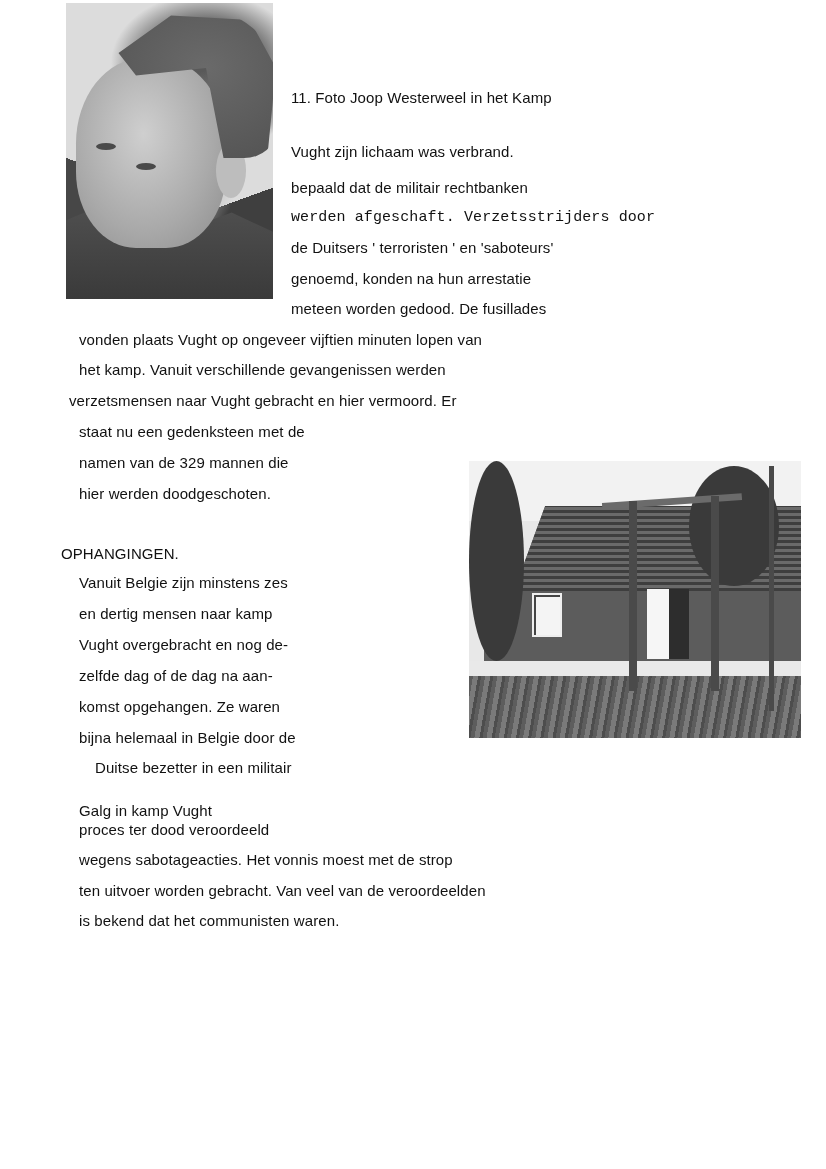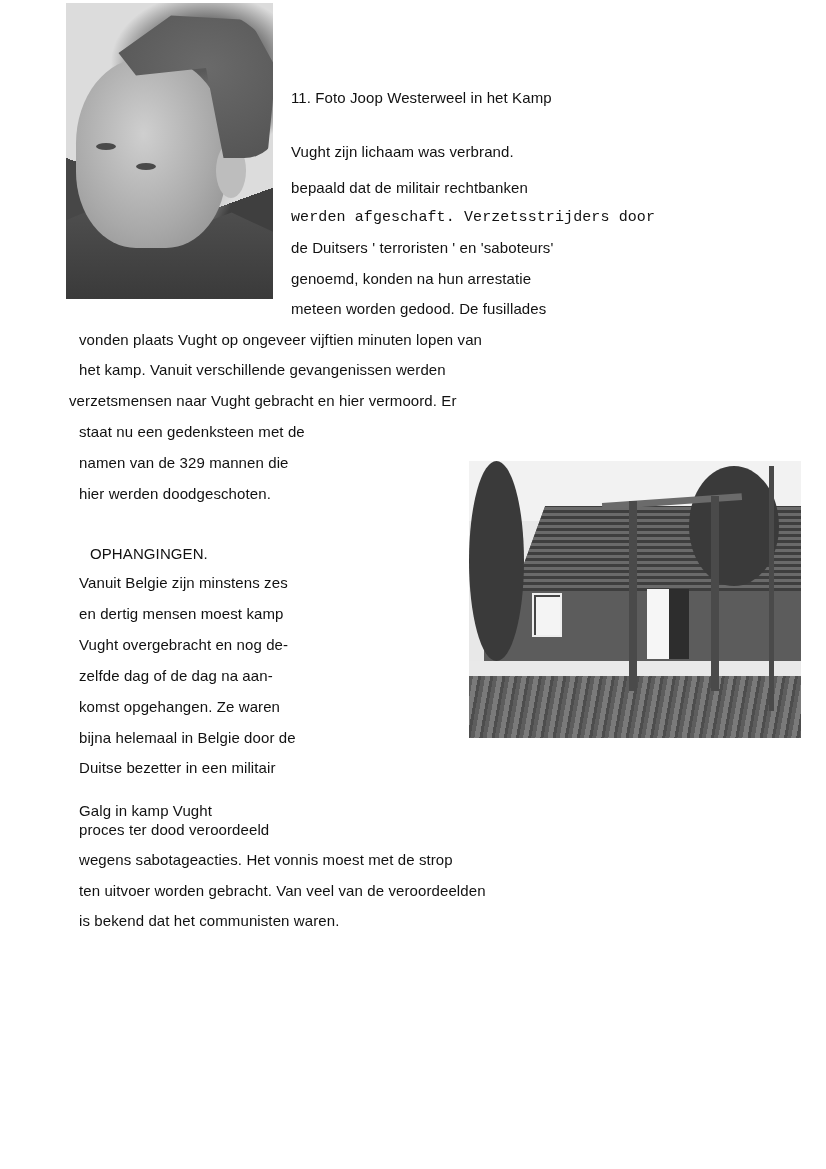--- a/index.html
+++ b/index.html
@@ -60,29 +60,29 @@
 <div class="line" style="left:291px;top:233px;">de Duitsers ' terroristen ' en 'saboteurs'</div>
 <div class="line" style="left:291px;top:264px;text-align:right;">genoemd, konden na hun arrestatie</div>
 <div class="line" style="left:291px;top:294px;">meteen worden gedood. De fusillades</div>
 <div class="line" style="left:79px;top:325px;">vonden plaats Vught op ongeveer vijftien minuten lopen van</div>
 <div class="line" style="left:79px;top:355px;">het kamp. Vanuit verschillende gevangenissen werden</div>
 <div class="line" style="left:69px;top:386px;">verzetsmensen naar Vught gebracht en hier vermoord. Er</div>
 <div class="line" style="left:79px;top:417px;">staat nu een gedenksteen met de</div>
 <div class="line" style="left:79px;top:448px;">namen van de 329 mannen die</div>
 <div class="line" style="left:79px;top:479px;">hier werden doodgeschoten.</div>
 
-<div class="line" style="left:90px;top:539px;">OPHANGINGEN.</div>
+<div class="line" style="left:61px;top:539px;">OPHANGINGEN.</div>
 
 <div class="line" style="left:79px;top:568px;">Vanuit Belgie zijn minstens zes</div>
-<div class="line" style="left:79px;top:599px;">en dertig mensen moest kamp</div>
+<div class="line" style="left:79px;top:599px;">en dertig mensen naar kamp</div>
 <div class="line" style="left:79px;top:630px;">Vught overgebracht en nog de-</div>
 <div class="line" style="left:79px;top:661px;">zelfde dag of de dag na aan-</div>
 <div class="line" style="left:79px;top:692px;">komst opgehangen. Ze waren</div>
 <div class="line" style="left:79px;top:723px;">bijna helemaal in Belgie door de</div>
-<div class="line" style="left:79px;top:753px;">Duitse bezetter in een militair</div>
+<div class="line" style="left:95px;top:753px;">Duitse bezetter in een militair</div>
 <div class="line" style="left:79px;top:784px;margin-top:12px;">Galg in kamp Vught</div>
 
 <div class="line" style="left:79px;top:815px;">proces ter dood veroordeeld</div>
 <div class="line" style="left:79px;top:845px;">wegens sabotageacties. Het vonnis moest met de strop</div>
 <div class="line" style="left:79px;top:876px;">ten uitvoer worden gebracht. Van veel van de veroordeelden</div>
 <div class="line" style="left:79px;top:906px;">is bekend dat het communisten waren.</div>
 
 <div id="gallows" class="photo">
   <div class="sky"></div>
   <div class="roof"></div>

